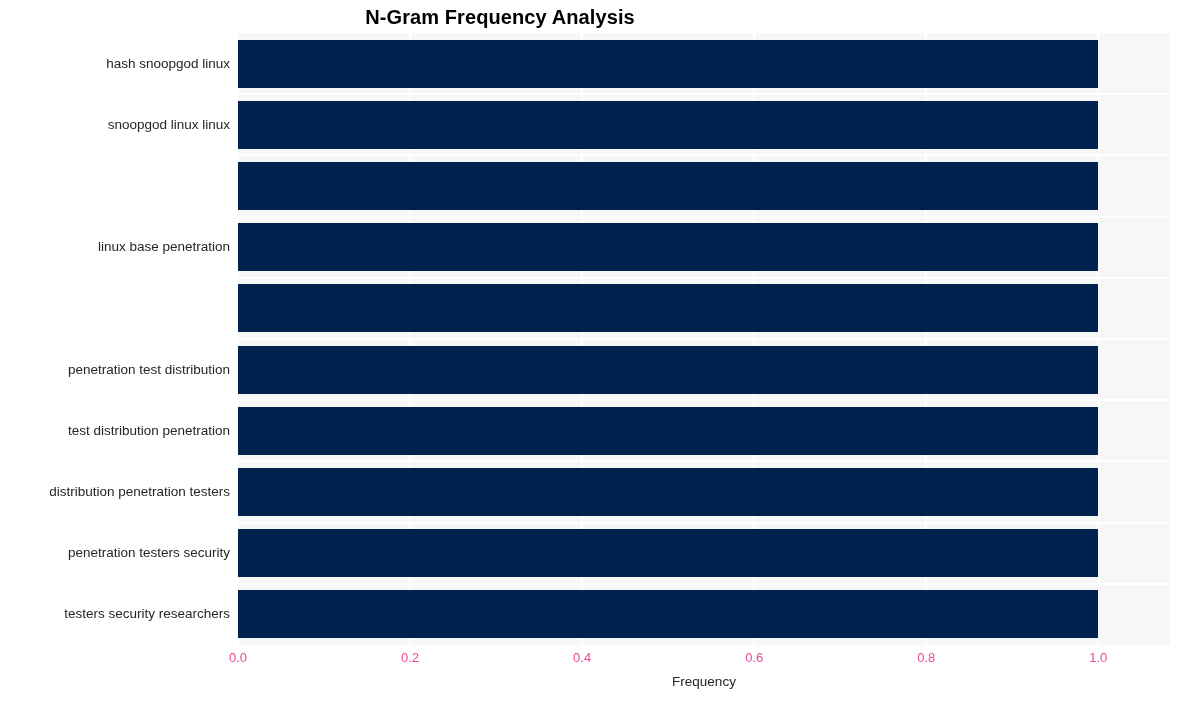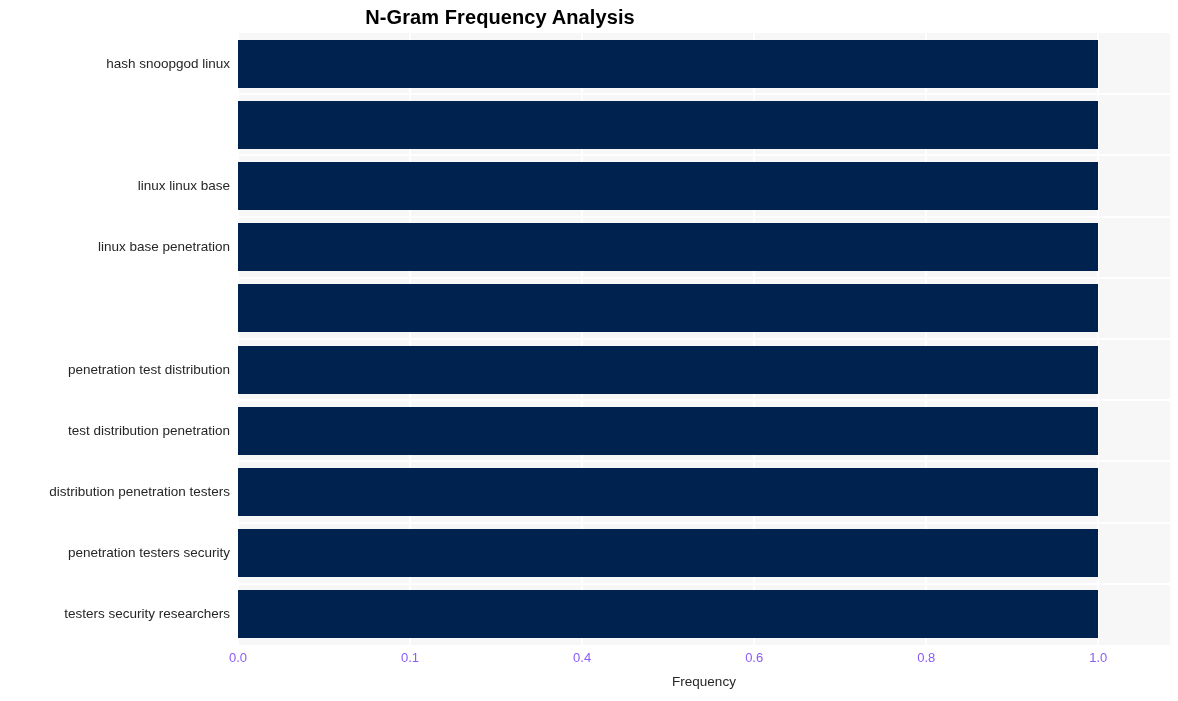--- a/index.html
+++ b/index.html
@@ -103,21 +103,21 @@
     width: 932px;
     height: 20px;
   }
   .x-tick-label {
     position: absolute;
     top: 0;
     width: 60px;
     margin-left: -30px;
     text-align: center;
     font-size: 13px;
-    color: #8b5cf6;
+    color: #ec4899;
   }
 
   #x-axis-title {
     position: absolute;
     left: 238px;
     top: 674px;
     width: 932px;
     text-align: center;
     font-size: 13.5px;
     color: #262626;
@@ -157,32 +157,32 @@
         <div class="bar" title="penetration test distribution: 1" style="width: 860.334px; top: 312.6px; background: rgb(0, 34, 78);"></div>
         <div class="bar" title="test distribution penetration: 1" style="width: 860.334px; top: 373.8px; background: rgb(0, 34, 78);"></div>
         <div class="bar" title="distribution penetration testers: 1" style="width: 860.334px; top: 435px; background: rgb(0, 34, 78);"></div>
         <div class="bar" title="penetration testers security: 1" style="width: 860.334px; top: 496.2px; background: rgb(0, 34, 78);"></div>
         <div class="bar" title="testers security researchers: 1" style="width: 860.334px; top: 557.4px; background: rgb(0, 34, 78);"></div>
       </div>
   </div>
 
   <div id="y-labels">
       <div class="y-tick-label" style="top: 21.6px;">hash snoopgod linux</div>
-      <div class="y-tick-label" style="top: 144px;">linux linux base</div>
+      <div class="y-tick-label" style="top: 82.8px;">snoopgod linux linux</div>
       <div class="y-tick-label" style="top: 205.2px;">linux base penetration</div>
       <div class="y-tick-label" style="top: 327.6px;">penetration test distribution</div>
       <div class="y-tick-label" style="top: 388.8px;">test distribution penetration</div>
       <div class="y-tick-label" style="top: 450px;">distribution penetration testers</div>
       <div class="y-tick-label" style="top: 511.2px;">penetration testers security</div>
       <div class="y-tick-label" style="top: 572.4px;">testers security researchers</div>
     </div>
 
   <div id="x-labels">
       <div class="x-tick-label" style="left: 0px;">0.0</div>
-      <div class="x-tick-label" style="left: 172.067px;">0.1</div>
+      <div class="x-tick-label" style="left: 172.067px;">0.2</div>
       <div class="x-tick-label" style="left: 344.134px;">0.4</div>
       <div class="x-tick-label" style="left: 516.2px;">0.6</div>
       <div class="x-tick-label" style="left: 688.267px;">0.8</div>
       <div class="x-tick-label" style="left: 860.334px;">1.0</div>
     </div>
 
   <div id="x-axis-title">Frequency</div>
 
 </div>
 

